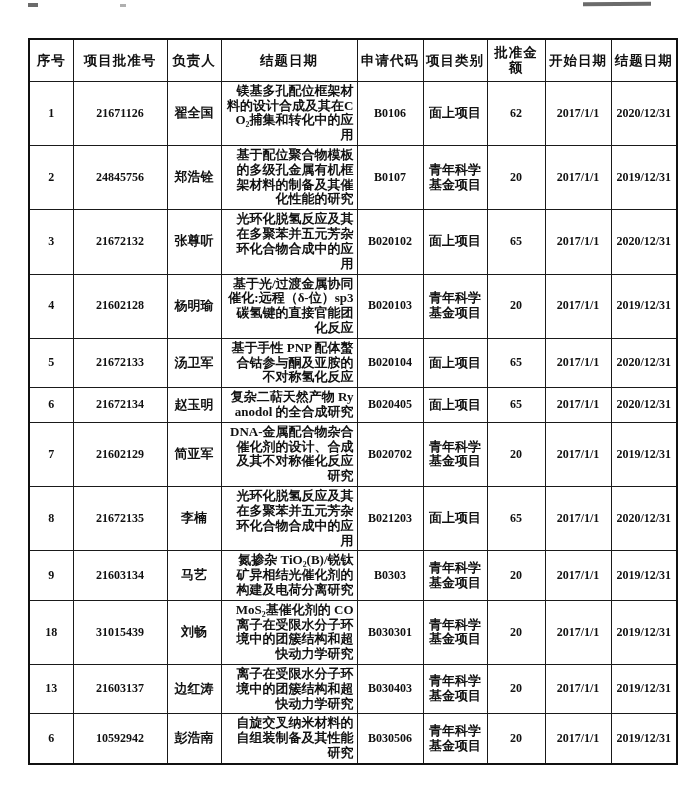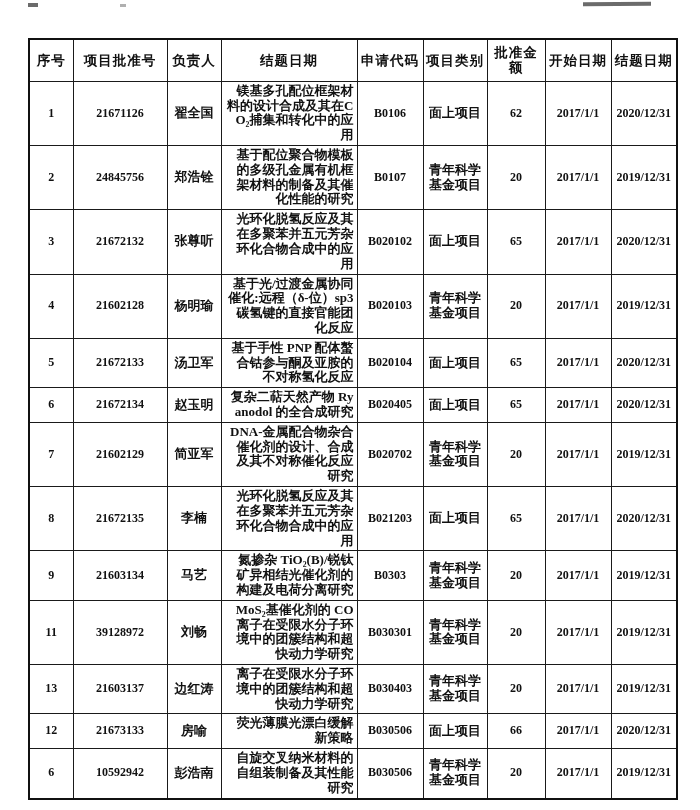--- a/index.html
+++ b/index.html
@@ -191,53 +191,42 @@
           <td class="num-cell">21603134</td>
           <td>马艺</td>
           <td class="title-cell">氮掺杂 TiO₂(B)/锐钛矿异相结光催化剂的构建及电荷分离研究</td>
           <td class="code-cell">B0303</td>
           <td>青年科学基金项目</td>
           <td class="num-cell">20</td>
           <td class="date-cell">2017/1/1</td>
           <td class="date-cell">2019/12/31</td>
         </tr>
         <tr>
-          <td class="num-cell">11</td>
-          <td class="num-cell">39128972</td>
+          <td class="num-cell">18</td>
+          <td class="num-cell">31015439</td>
           <td>刘畅</td>
           <td class="title-cell">MoS₂基催化剂的 CO 离子在受限水分子环境中的团簇结构和超快动力学研究</td>
           <td class="code-cell">B030301</td>
           <td>青年科学基金项目</td>
           <td class="num-cell">20</td>
           <td class="date-cell">2017/1/1</td>
           <td class="date-cell">2019/12/31</td>
         </tr>
         <tr>
           <td class="num-cell">13</td>
           <td class="num-cell">21603137</td>
           <td>边红涛</td>
           <td class="title-cell">离子在受限水分子环境中的团簇结构和超快动力学研究</td>
           <td class="code-cell">B030403</td>
           <td>青年科学基金项目</td>
           <td class="num-cell">20</td>
           <td class="date-cell">2017/1/1</td>
           <td class="date-cell">2019/12/31</td>
         </tr>
         <tr>
-          <td class="num-cell">12</td>
-          <td class="num-cell">21673133</td>
-          <td>房喻</td>
-          <td class="title-cell">荧光薄膜光漂白缓解新策略</td>
-          <td class="code-cell">B030506</td>
-          <td>面上项目</td>
-          <td class="num-cell">66</td>
-          <td class="date-cell">2017/1/1</td>
-          <td class="date-cell">2020/12/31</td>
-        </tr>
-        <tr>
           <td class="num-cell">6</td>
           <td class="num-cell">10592942</td>
           <td>彭浩南</td>
           <td class="title-cell">自旋交叉纳米材料的自组装制备及其性能研究</td>
           <td class="code-cell">B030506</td>
           <td>青年科学基金项目</td>
           <td class="num-cell">20</td>
           <td class="date-cell">2017/1/1</td>
           <td class="date-cell">2019/12/31</td>
         </tr>

